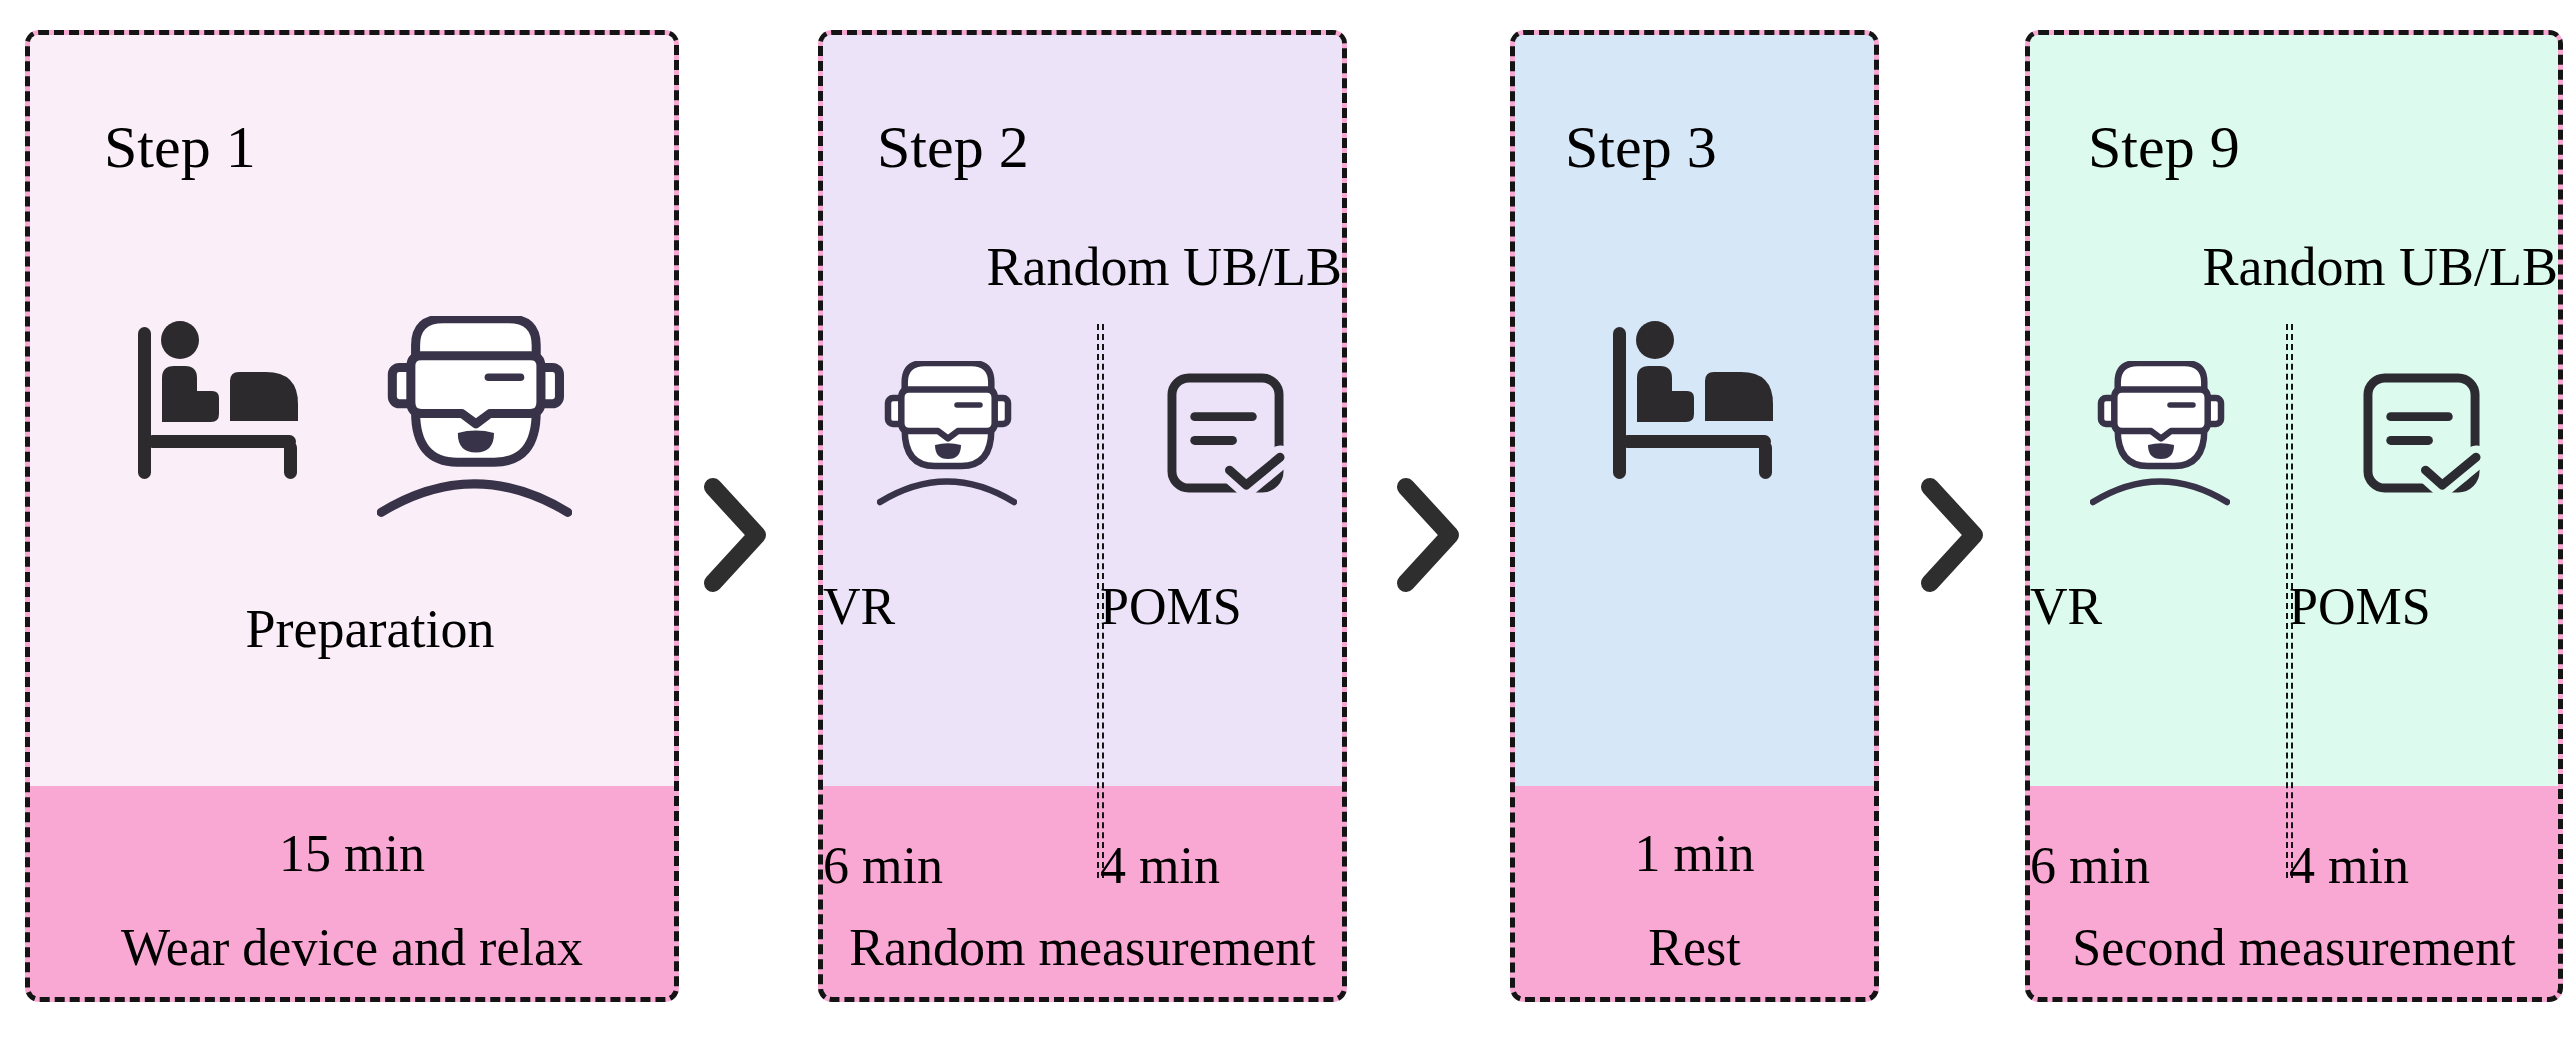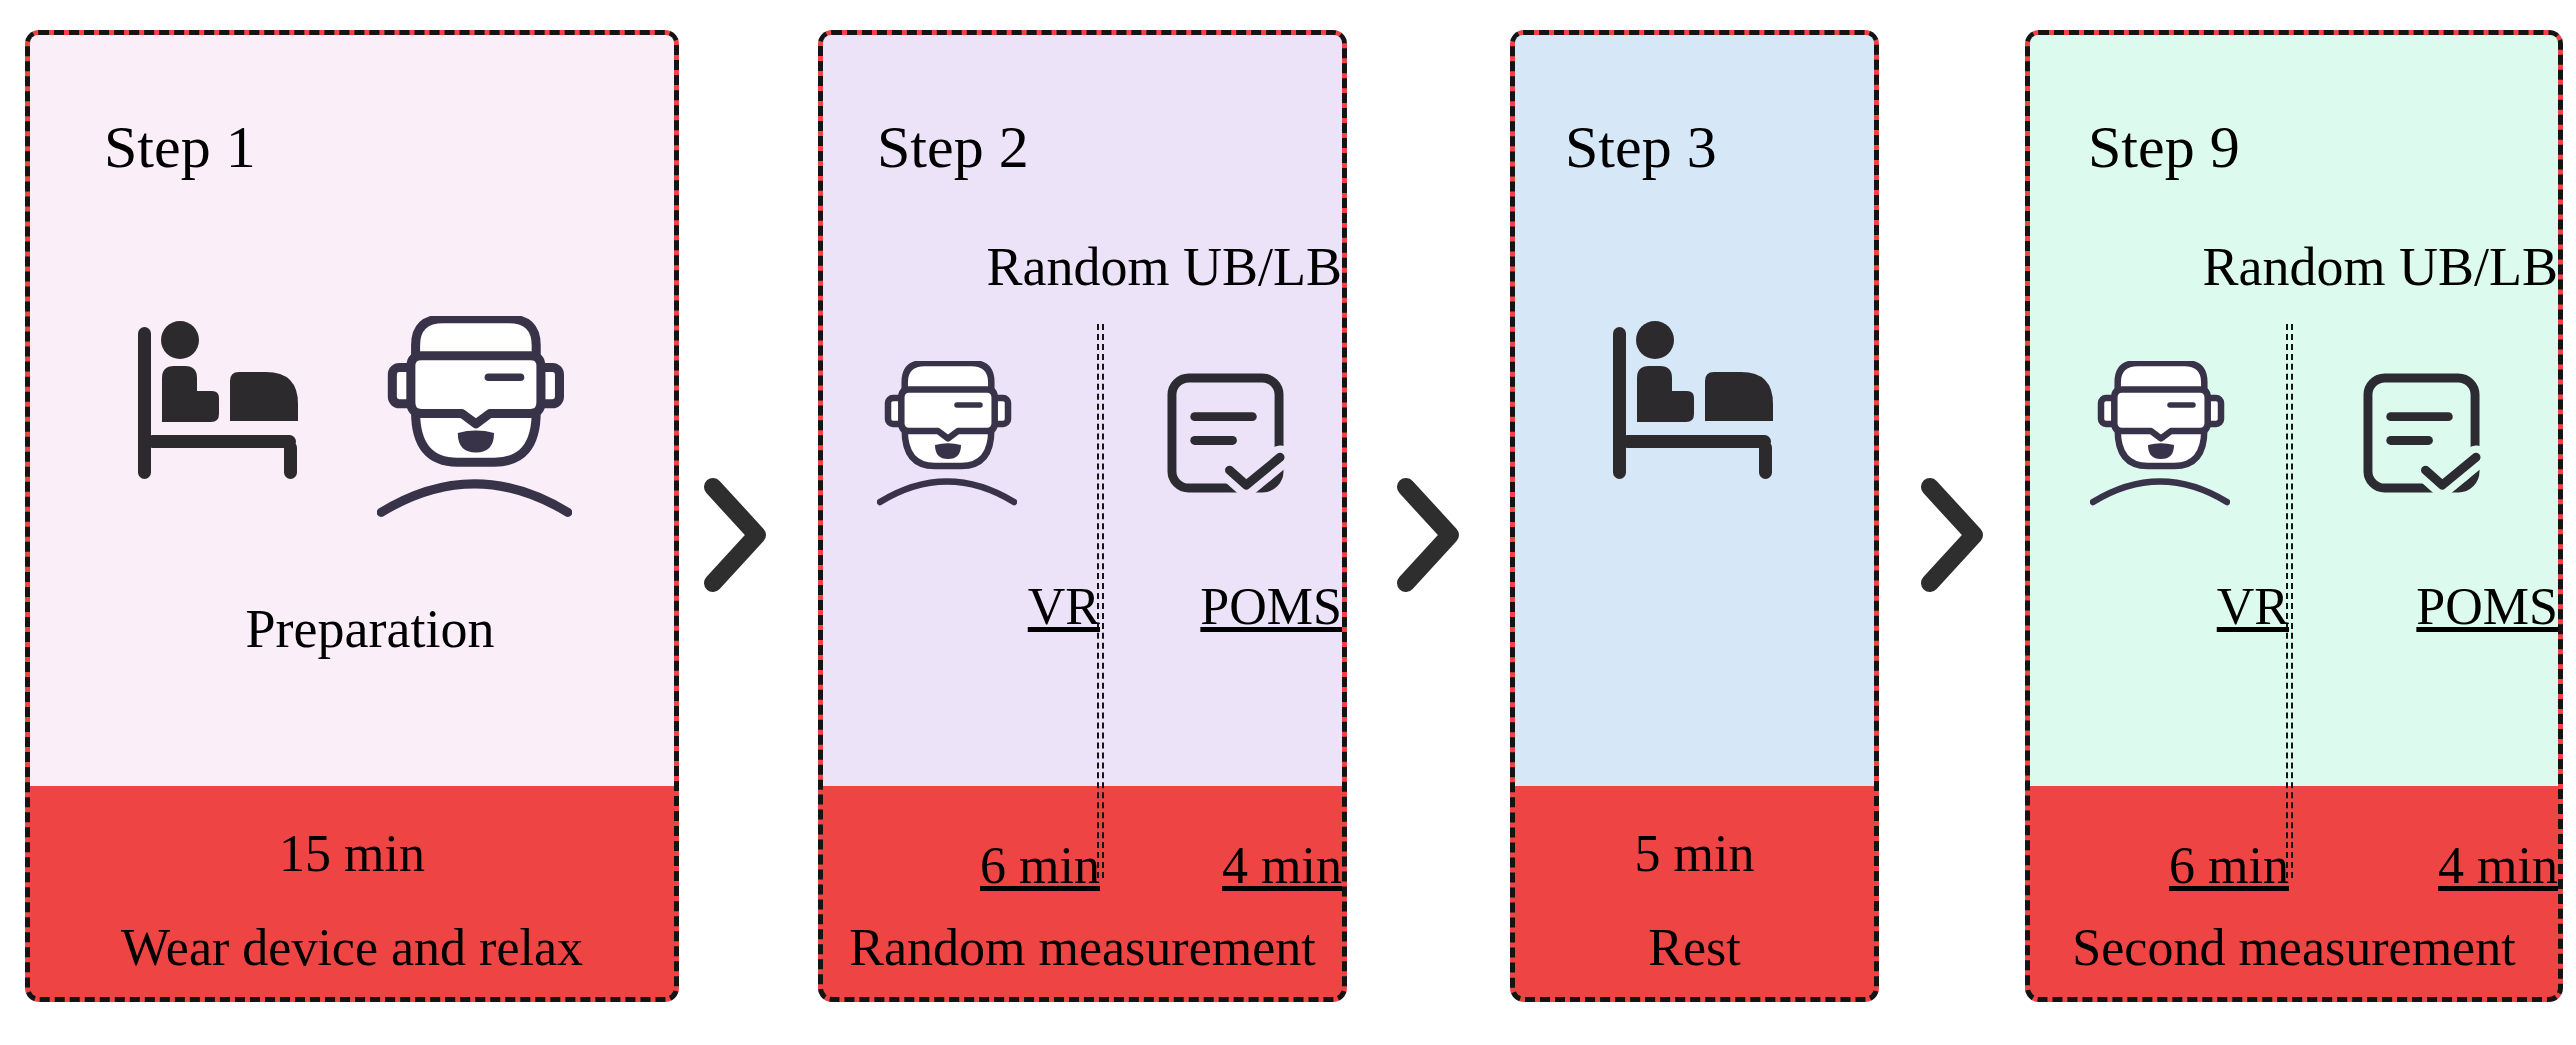--- a/index.html
+++ b/index.html
@@ -1,20 +1,20 @@
 <!DOCTYPE html>
 <html><head>
 <meta charset="utf-8">
 <style>
   html,body{margin:0;padding:0;background:#fff;}
   .canvas{position:relative;width:2576px;height:1045px;background:#fff;overflow:hidden;
           font-family:"Liberation Serif","DejaVu Serif",serif;color:#000;}
 
   .step-box{position:absolute;top:30px;height:972px;box-sizing:border-box;
-            background:#ef4444;border:5px dashed #141414;border-radius:14px;}
+            background:#f9a8d4;border:5px dashed #141414;border-radius:14px;}
   .fill{position:absolute;top:0;left:0;right:0;height:751px;
         border-radius:8px 8px 0 0;background:var(--bg);}
 
   .box1{left:25px;width:654px;--bg:#faeef8;}
   .box2{left:818px;width:529px;--bg:#ece3f8;}
   .box3{left:1510px;width:369px;--bg:#d6e7f8;}
   .box4{left:2025px;width:538px;--bg:#ddfaee;}
 
   .title{position:absolute;margin:0;font-size:60px;font-weight:400;line-height:1;top:82px;}
   .box1 .title{left:74px;}
@@ -24,21 +24,21 @@
 
   .subtitle{position:absolute;top:205px;left:0;right:0;text-align:right;
             font-size:54px;line-height:1;}
 
   .center-label{position:absolute;left:0;right:0;text-align:center;font-size:54px;line-height:1.2;}
   .label-main{top:562px;padding-left:36px;}
   .label-min{top:788px;font-size:52px;}
   .label-desc{top:882px;font-size:52px;text-align:center;}
 
   
-  .col{position:absolute;text-align:right;font-size:52px;line-height:1.2;text-decoration:underline;}
+  .col{position:absolute;text-align:left;font-size:52px;line-height:1.2;}
   .box2 .col.left {left:0;width:277px;}
   .box2 .col.right{left:277px;right:0;}
   .box4 .col.left {left:0;width:259px;}
   .box4 .col.right{left:259px;right:0;}
   .col-label{top:541px;}
   .col-min{top:788px;margin-top:12px;}
 
   .divider{position:absolute;top:289px;height:554px;width:7px;box-sizing:border-box;
            border-left:2px dashed #141414;border-right:2px dashed #141414;}
   .box2 .divider{left:274px;}
@@ -137,21 +137,21 @@
   <svg class="chevron chev2" viewBox="0 0 64 116">
       <use href="#def-chevron"></use>
     </svg>
 
   <section class="step-box box3">
     <div class="fill"></div>
     <h2 class="title">Step 3</h2>
     <svg class="icon bed" viewBox="0 0 165 160">
         <use href="#def-bed"></use>
       </svg>
-    <div class="center-label label-min">5 min</div>
+    <div class="center-label label-min">1 min</div>
     <div class="center-label label-desc">Rest</div>
   </section>
 
   <svg class="chevron chev3" viewBox="0 0 64 116">
       <use href="#def-chevron"></use>
     </svg>
 
   <section class="step-box box4">
     <div class="fill"></div>
     <h2 class="title">Step 9</h2>

